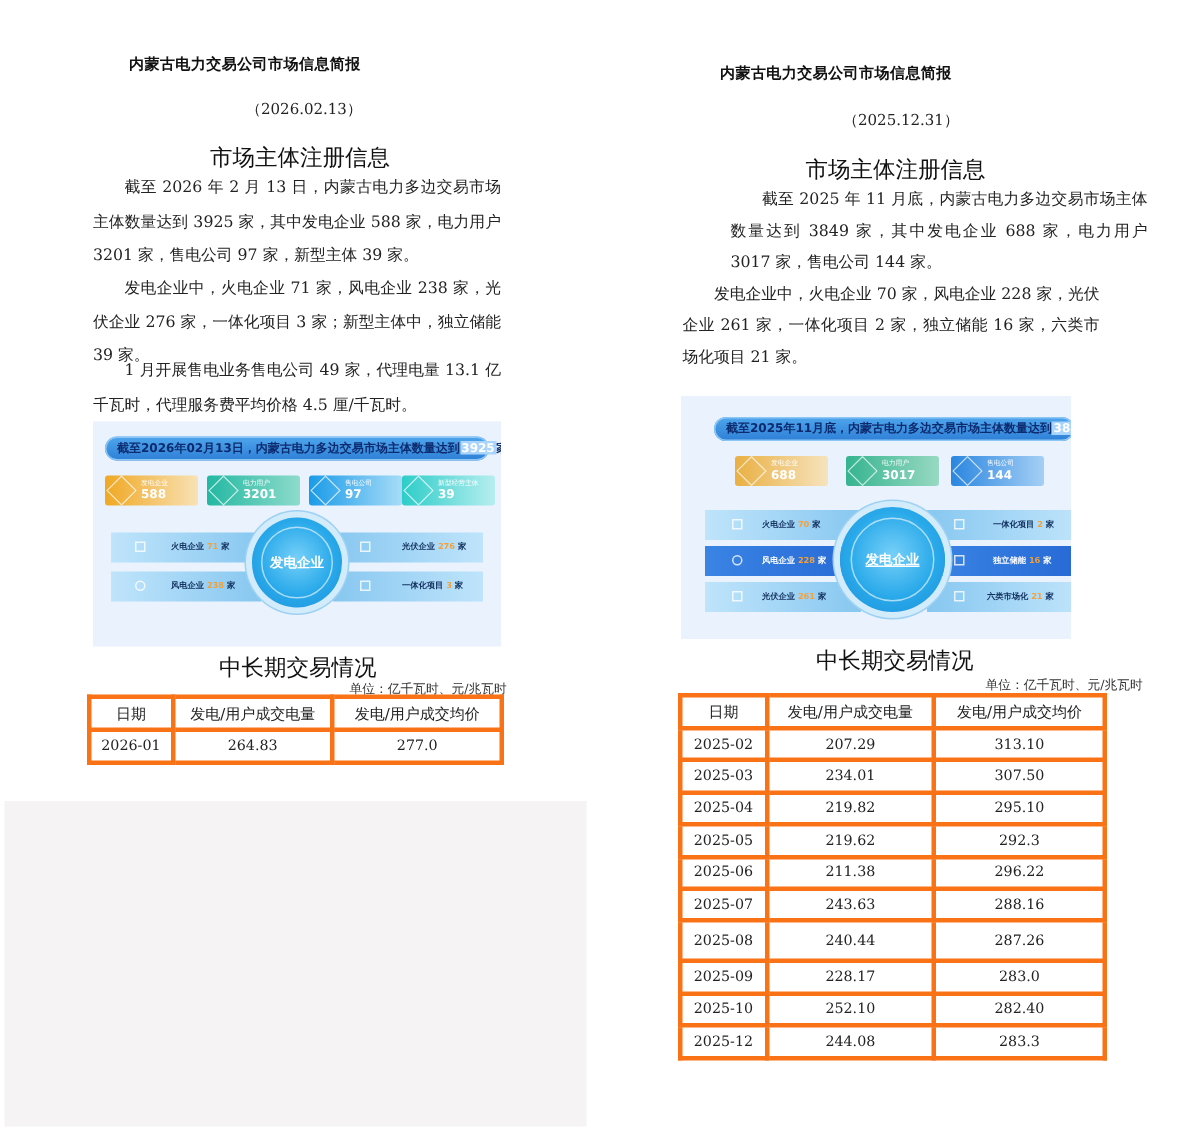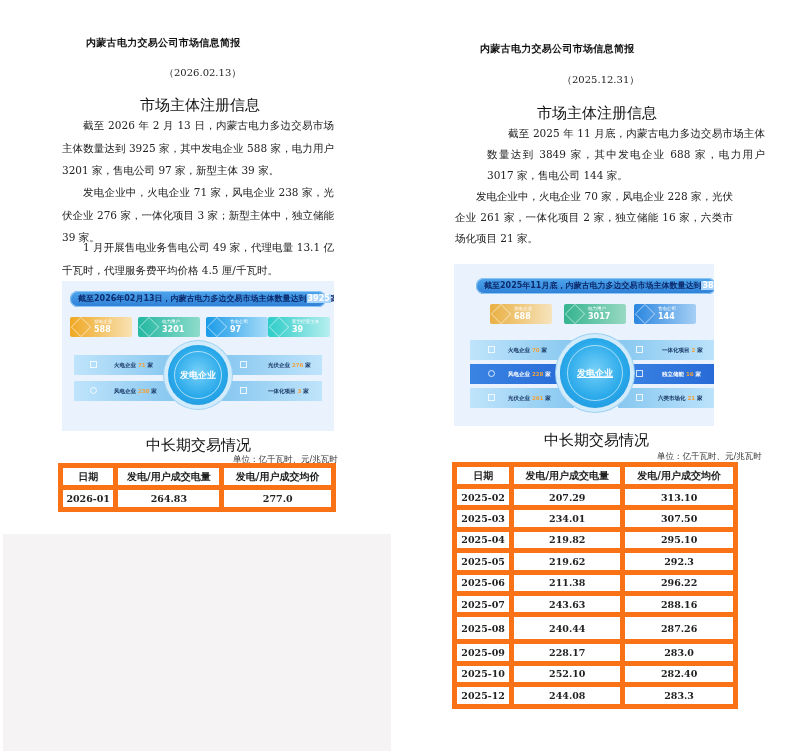--- a/index.html
+++ b/index.html
@@ -28,21 +28,21 @@
   .info .bar.dark { background: linear-gradient(90deg,#3a84e4,#2769d6); color: #fff; }
   .info .bar .bicon { position: absolute; top: 6px; width: 7px; height: 7px; border: 1px solid #fff; opacity: .8; }
   .info .bar .btxt { position: absolute; top: 0; }
   .info .bar .num { color: #f2a13b; }
   .info .hub { position: absolute; border-radius: 50%; background: radial-gradient(circle at 50% 45%, #76d0f8 0%, #29a9ea 55%, #1b8fd9 100%); box-shadow: 0 0 0 4px #d3ecfb, 0 0 0 5px #9dd1f3; }
   .info .hub .inner { position: absolute; left: 10%; top: 10%; width: 80%; height: 80%; border-radius: 50%; border: 1px solid rgba(255,255,255,.6); }
   .info .hub .htxt { position: absolute; width: 100%; text-align: center; color: #fff; font-family: "DejaVu Sans", sans-serif; font-size: 9px; font-weight: bold; }
 
   
   table.data { position: absolute; border-collapse: collapse; font-size: 9.5px; }
-  table.data th, table.data td { border: 5px solid #f97316; text-align: center; font-weight: bold; color: #222; }
+  table.data th, table.data td { border: 3px solid #f97316; text-align: center; font-weight: normal; color: #222; }
   table.data th { font-family: "DejaVu Sans", sans-serif; font-size: 10px; }
 
   .blank-panel { position: absolute; left: 3px; top: 534px; width: 388px; height: 217px; background: #f6f3f4; }
 </style>
 </head>
 <body>
 
 <div class="doc left">
   <div class="title" style="left:86px;top:36px;">内蒙古电力交易公司市场信息简报</div>
   <div class="date" style="left:164px;top:66px;">（2026.02.13）</div>

